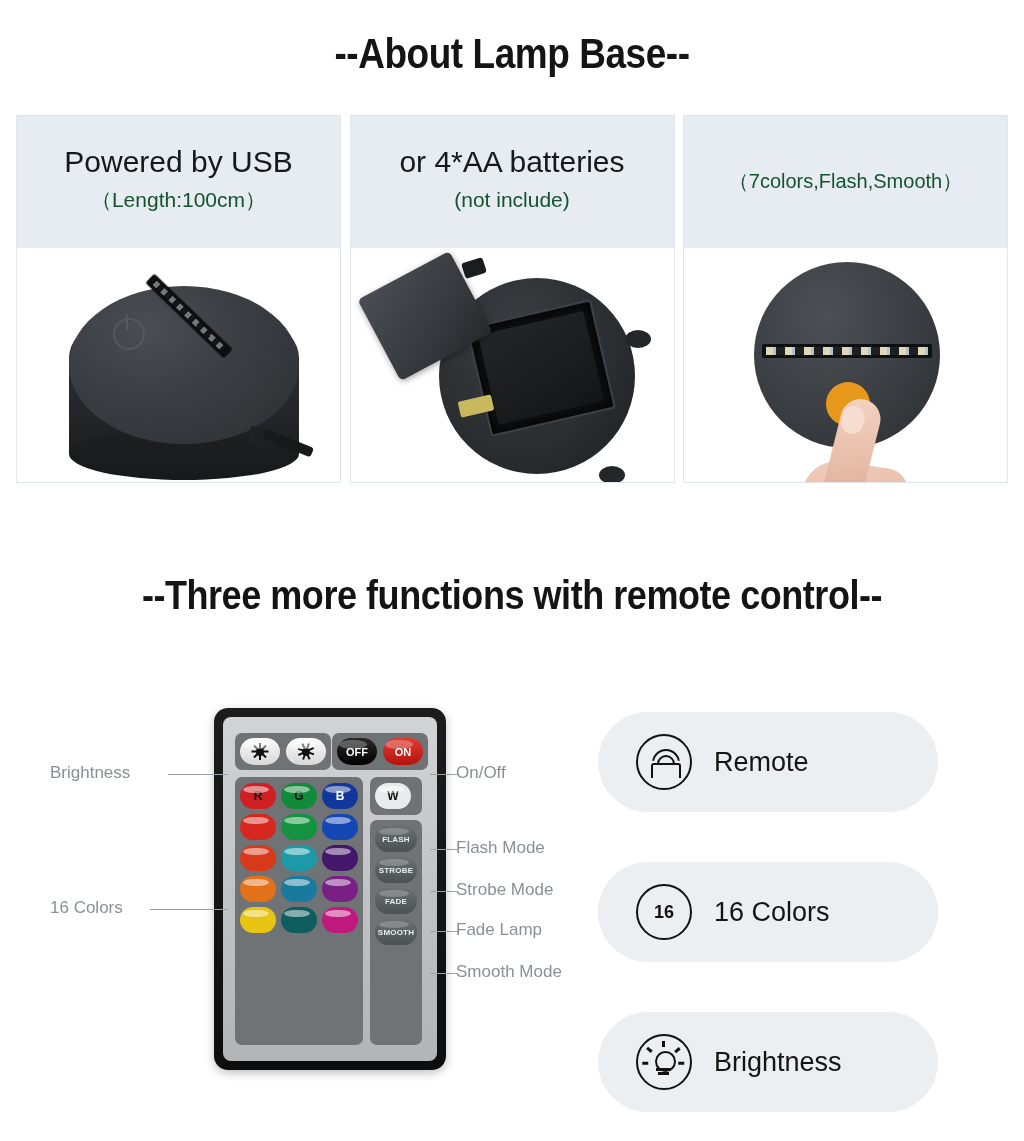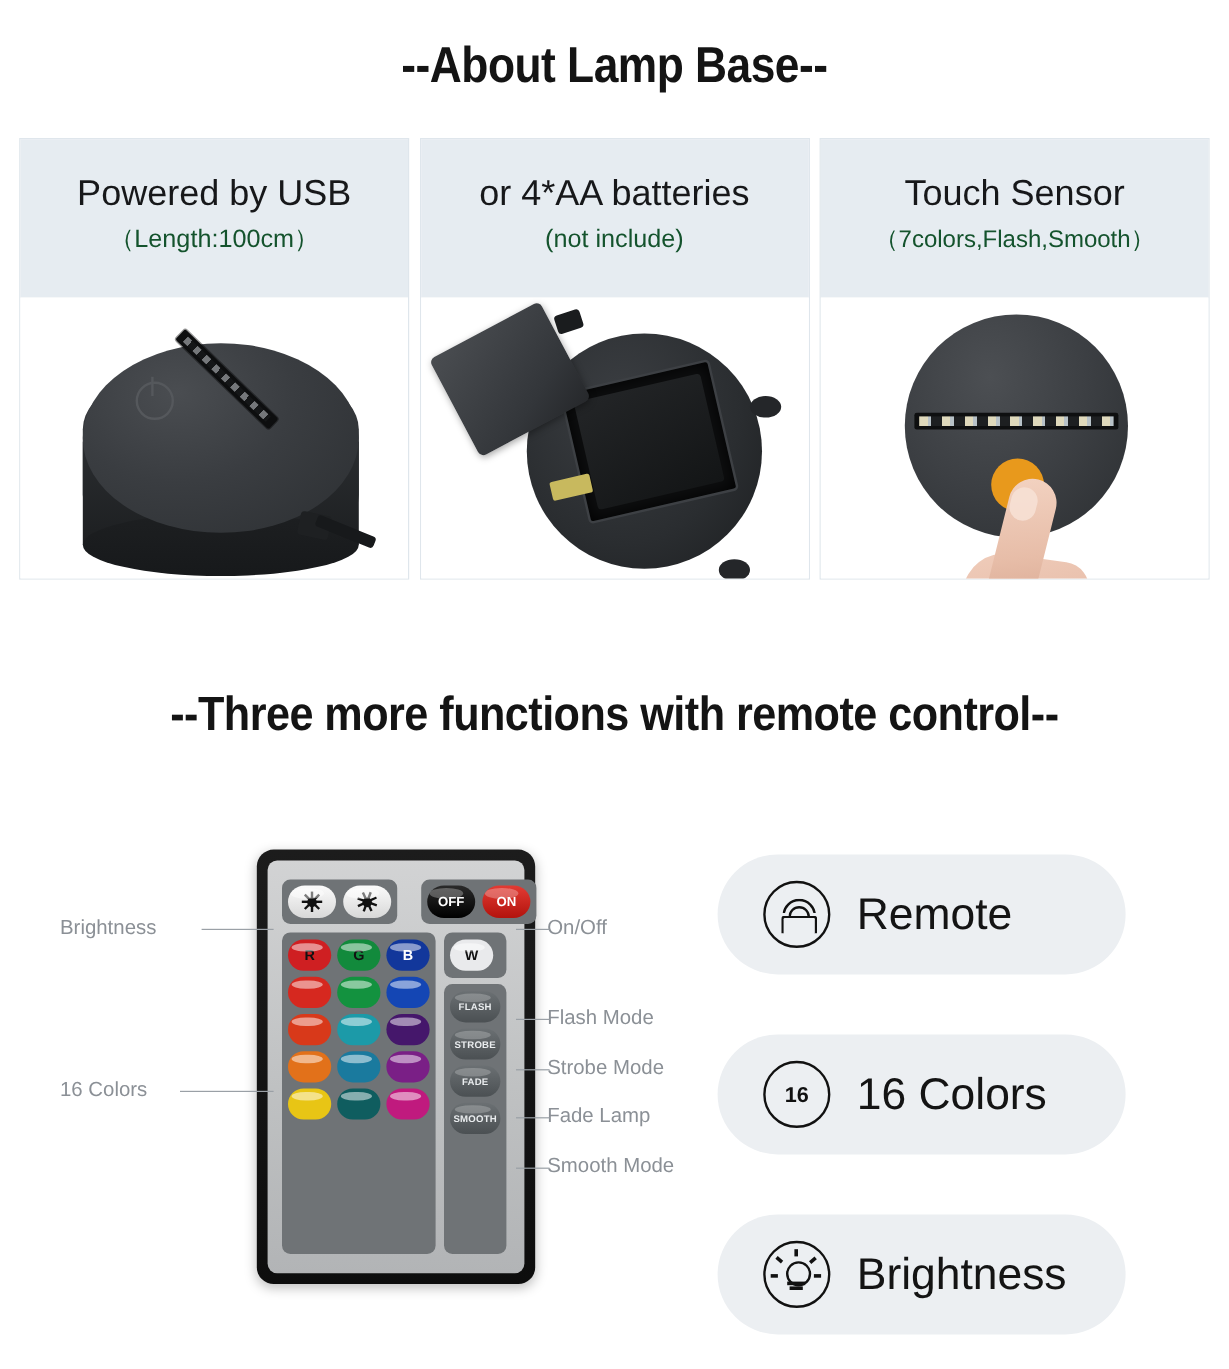--- a/index.html
+++ b/index.html
@@ -170,21 +170,21 @@
     background:linear-gradient(180deg,#1c1c1c 0%,#0d0d0d 100%);
     border-radius:14px;padding:9px;box-sizing:border-box;
     box-shadow:0 3px 10px rgba(0,0,0,.25);
   }
   .remote-face{
     width:100%;height:100%;box-sizing:border-box;
     background:linear-gradient(180deg,#d2d3d4 0%,#bfc1c2 55%,#b2b4b6 100%);
     border-radius:8px;padding:16px 12px;display:flex;flex-direction:column;gap:7px;
   }
   .pad{background:#6f7376;border-radius:7px;padding:5px;display:flex;gap:5px;}
-  .row-top{display:flex;gap:20px;}
+  .row-top{display:flex;gap:1px;}
   .pad-bright{flex:1;display:flex;gap:6px;justify-content:center;}
   .pad-power{flex:1;display:flex;gap:6px;justify-content:center;}
 
   .btn{
     width:40px;height:27px;border-radius:14px/50%;
     display:flex;align-items:center;justify-content:center;
     font-size:11px;font-weight:700;position:relative;overflow:hidden;
   }
   .btn:after{
     content:"";position:absolute;left:6%;top:8%;width:70%;height:34%;
@@ -250,21 +250,21 @@
   #label-smooth{left:456px;top:272px;}
   #leader-smooth{left:430px;top:283px;width:28px;}
 
   
   .pills{position:absolute;left:598px;top:712px;width:340px;}
   .pill{
     width:340px;height:100px;background:#eceff2;border-radius:50px;
     display:flex;align-items:center;gap:22px;padding-left:38px;
     box-sizing:border-box;margin-bottom:50px;
   }
-  .pill-label{font-size:37px;color:#141414;}
+  .pill-label{font-size:27px;color:#141414;}
   .pill-icon{
     width:52px;height:52px;border:2.5px solid #111;border-radius:50%;
     position:relative;flex:none;
   }
   .pi-16{display:flex;align-items:center;justify-content:center;
          font-size:18px;font-weight:600;color:#111;}
   
   .pi-remote:before{
     content:"";position:absolute;left:13px;top:27px;width:26px;height:13px;
     border:2.5px solid #111;border-bottom:none;border-radius:3px 3px 0 0;
@@ -333,21 +333,20 @@
         </div>
         <div class="batt-cavity"></div>
         <div class="batt-pcb"></div>
         <div class="batt-door"></div>
         <div class="batt-tab"></div>
       </div>
     </div>
 
     <div class="card">
       <div class="card-head">
-        <div class="card-title">Touch Sensor</div>
         <div class="card-sub small">（7colors,Flash,Smooth）</div>
       </div>
       <div class="card-photo">
         <div class="touch-disc"></div>
         <div class="touch-strip"></div>
         <div class="touch-dot"></div>
         <div class="hand"></div>
         <div class="finger"></div>
         <div class="nail"></div>
       </div>

